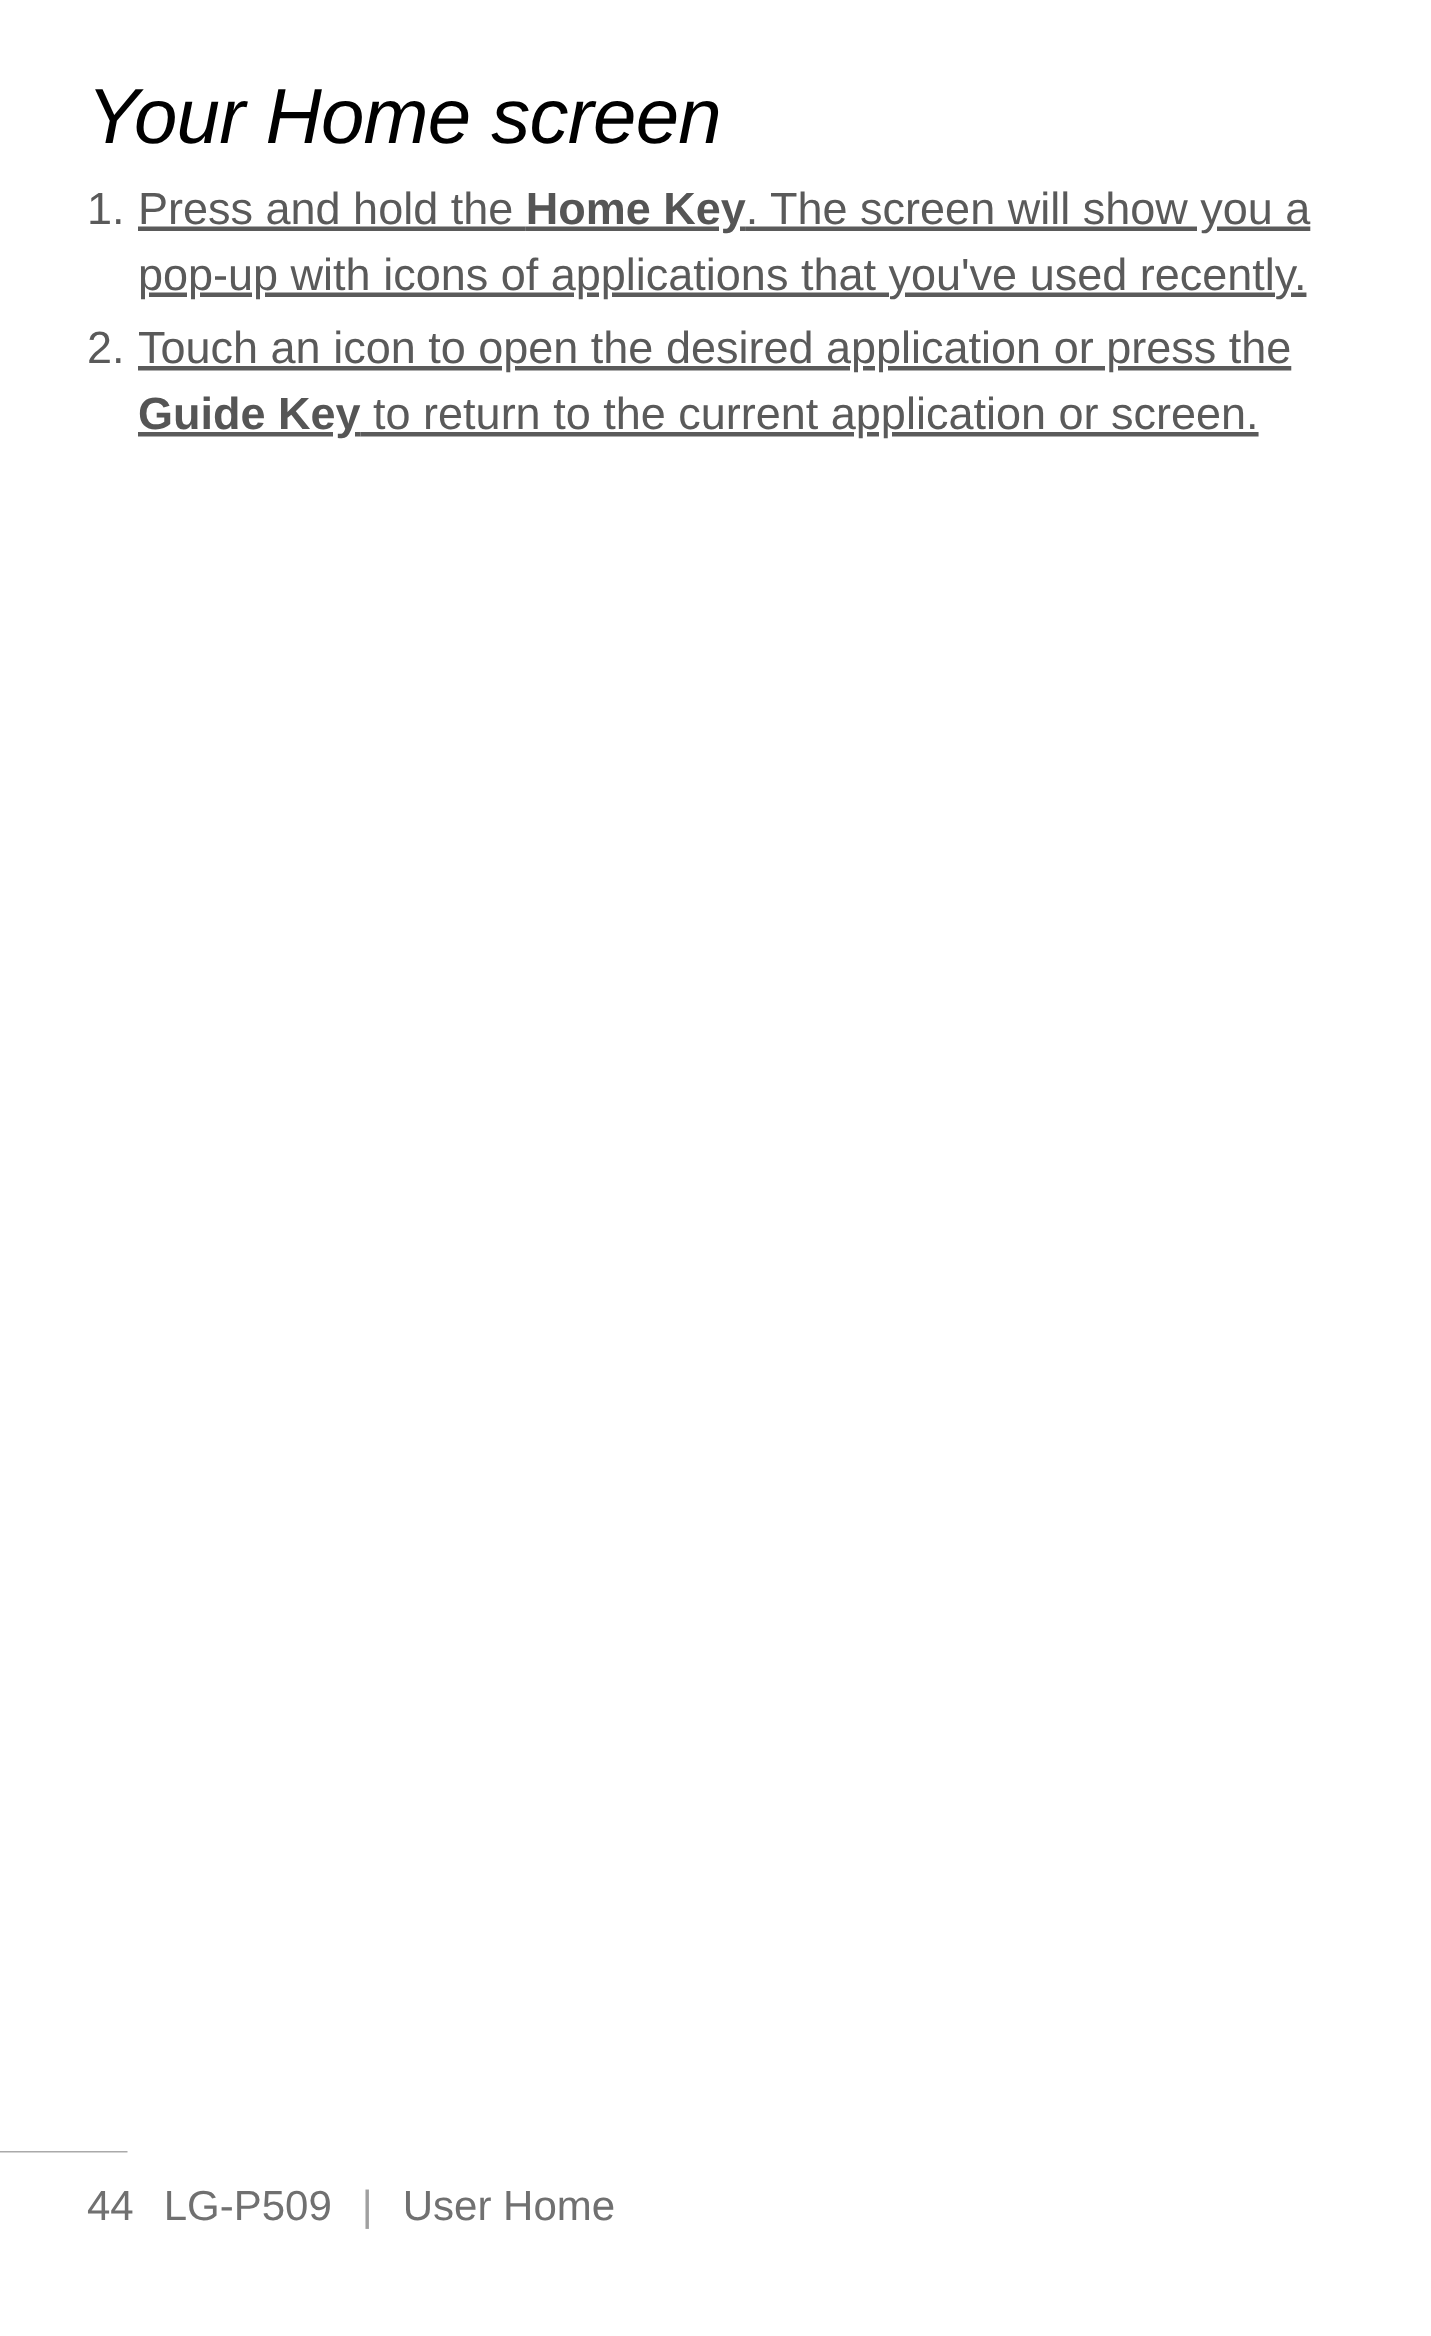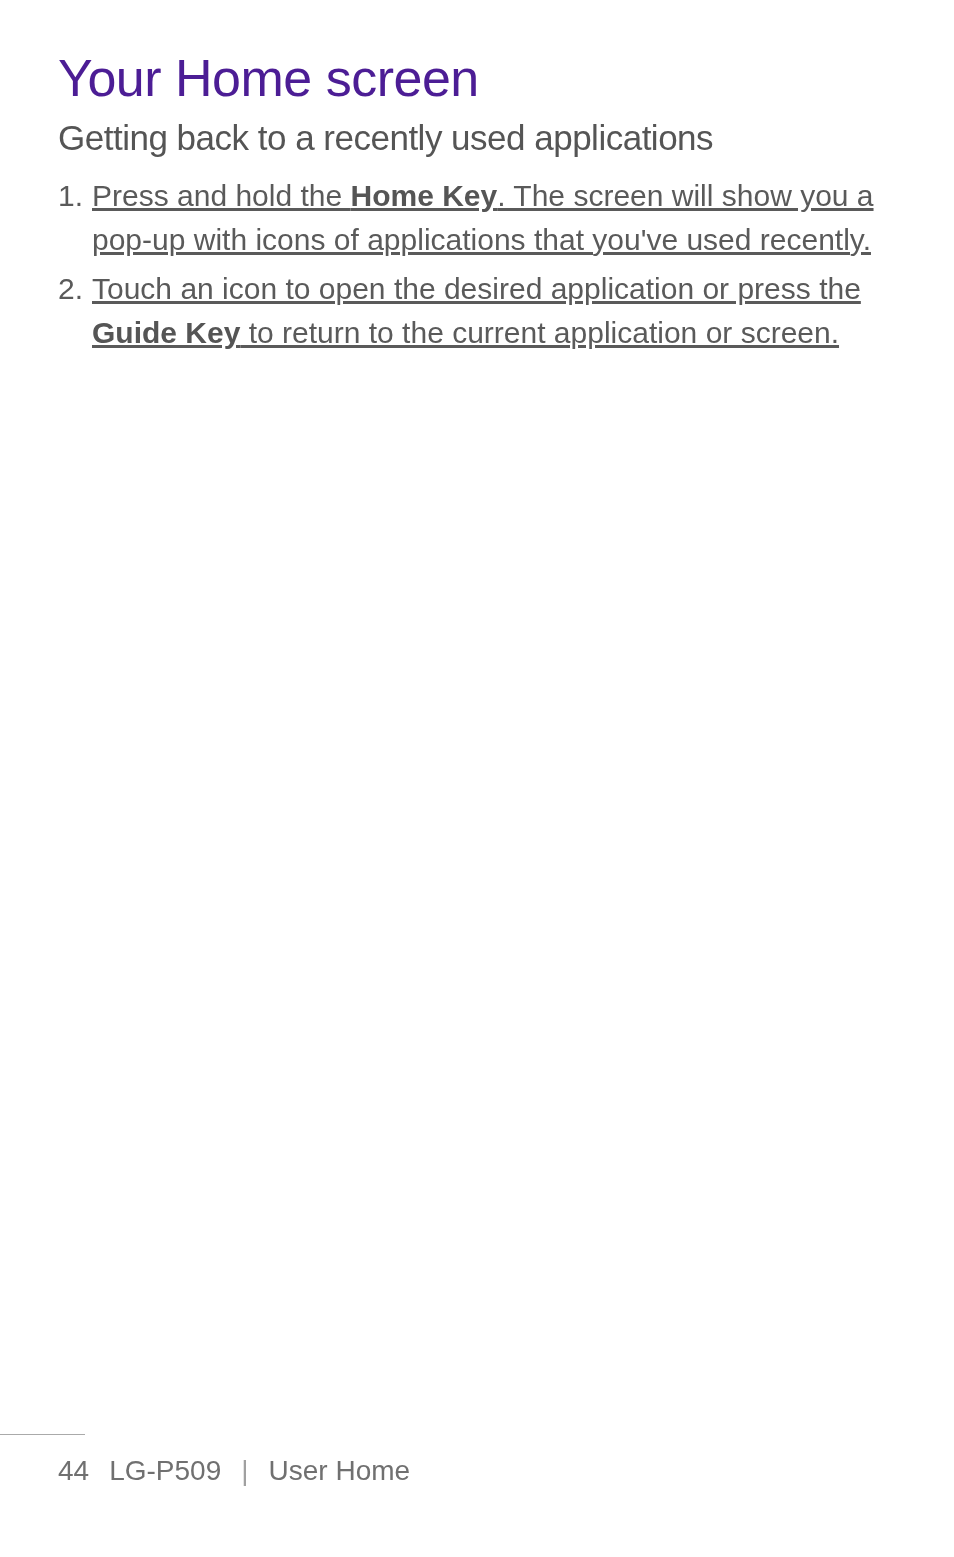--- a/index.html
+++ b/index.html
@@ -15,23 +15,24 @@
       color: #5a5a5a;
       position: relative;
       font-weight: 300;
     }
     .page-content {
       padding: 48px 58px 0 58px;
     }
     .page-title {
       font-size: 52px;
       font-weight: 400;
-      color: #4c1d95;
+      color: #000000;
       margin-bottom: 10px;
       letter-spacing: -0.5px;
+      font-style: italic;
     }
     .subsection {
       font-size: 35px;
       font-weight: 500;
       color: #555555;
       margin-bottom: 16px;
       letter-spacing: -0.5px;
     }
     .ordered-list {
       list-style: none;
@@ -85,21 +86,20 @@
     .footer-sep {
       color: #a0a0a0;
       font-weight: 200;
     }
   </style>
 </head>
 <body>
 
 <div class="page-content">
   <h1 class="page-title">Your Home screen</h1>
-  <h2 class="subsection">Getting back to a recently used applications</h2>
   <ol class="ordered-list">
     <li class="list-item">
       <span class="list-marker">1.</span>
       <span class="list-body">
         <span>Press and hold the </span><span class="bold-key">Home Key</span><span>. The screen will show you a pop-up with icons of applications that you've used recently.</span>
       </span>
     </li>
     <li class="list-item">
       <span class="list-marker">2.</span>
       <span class="list-body">

